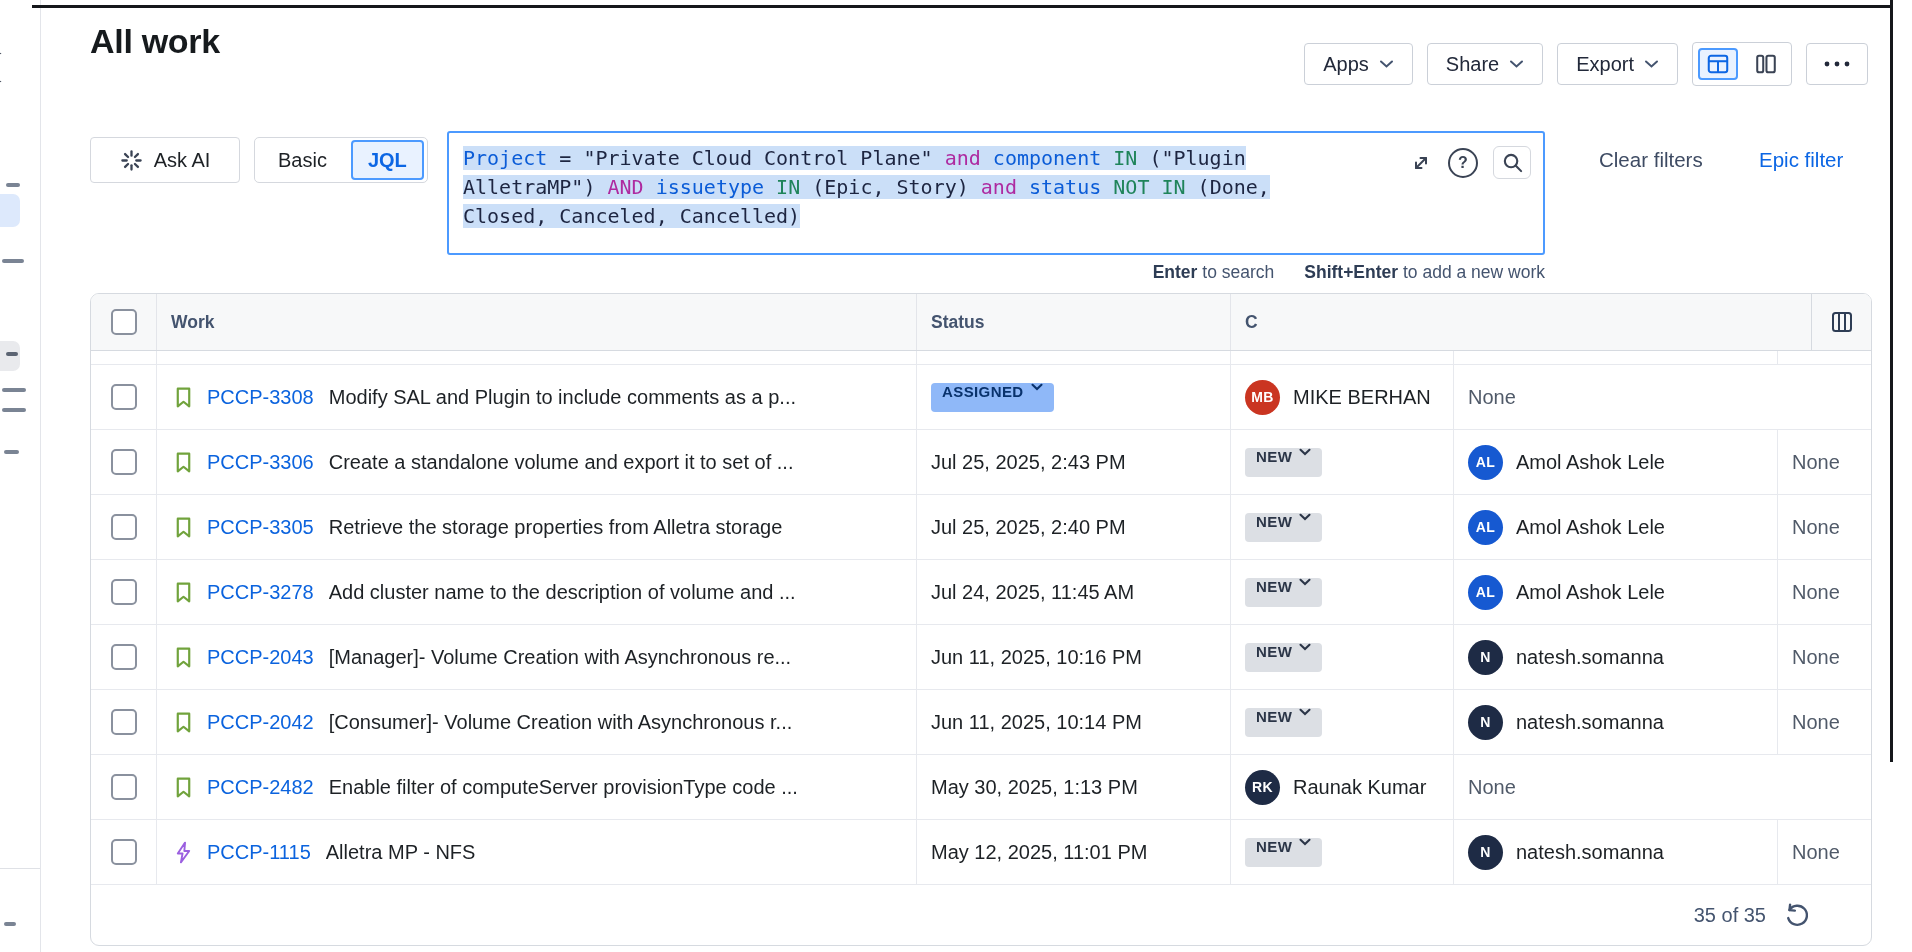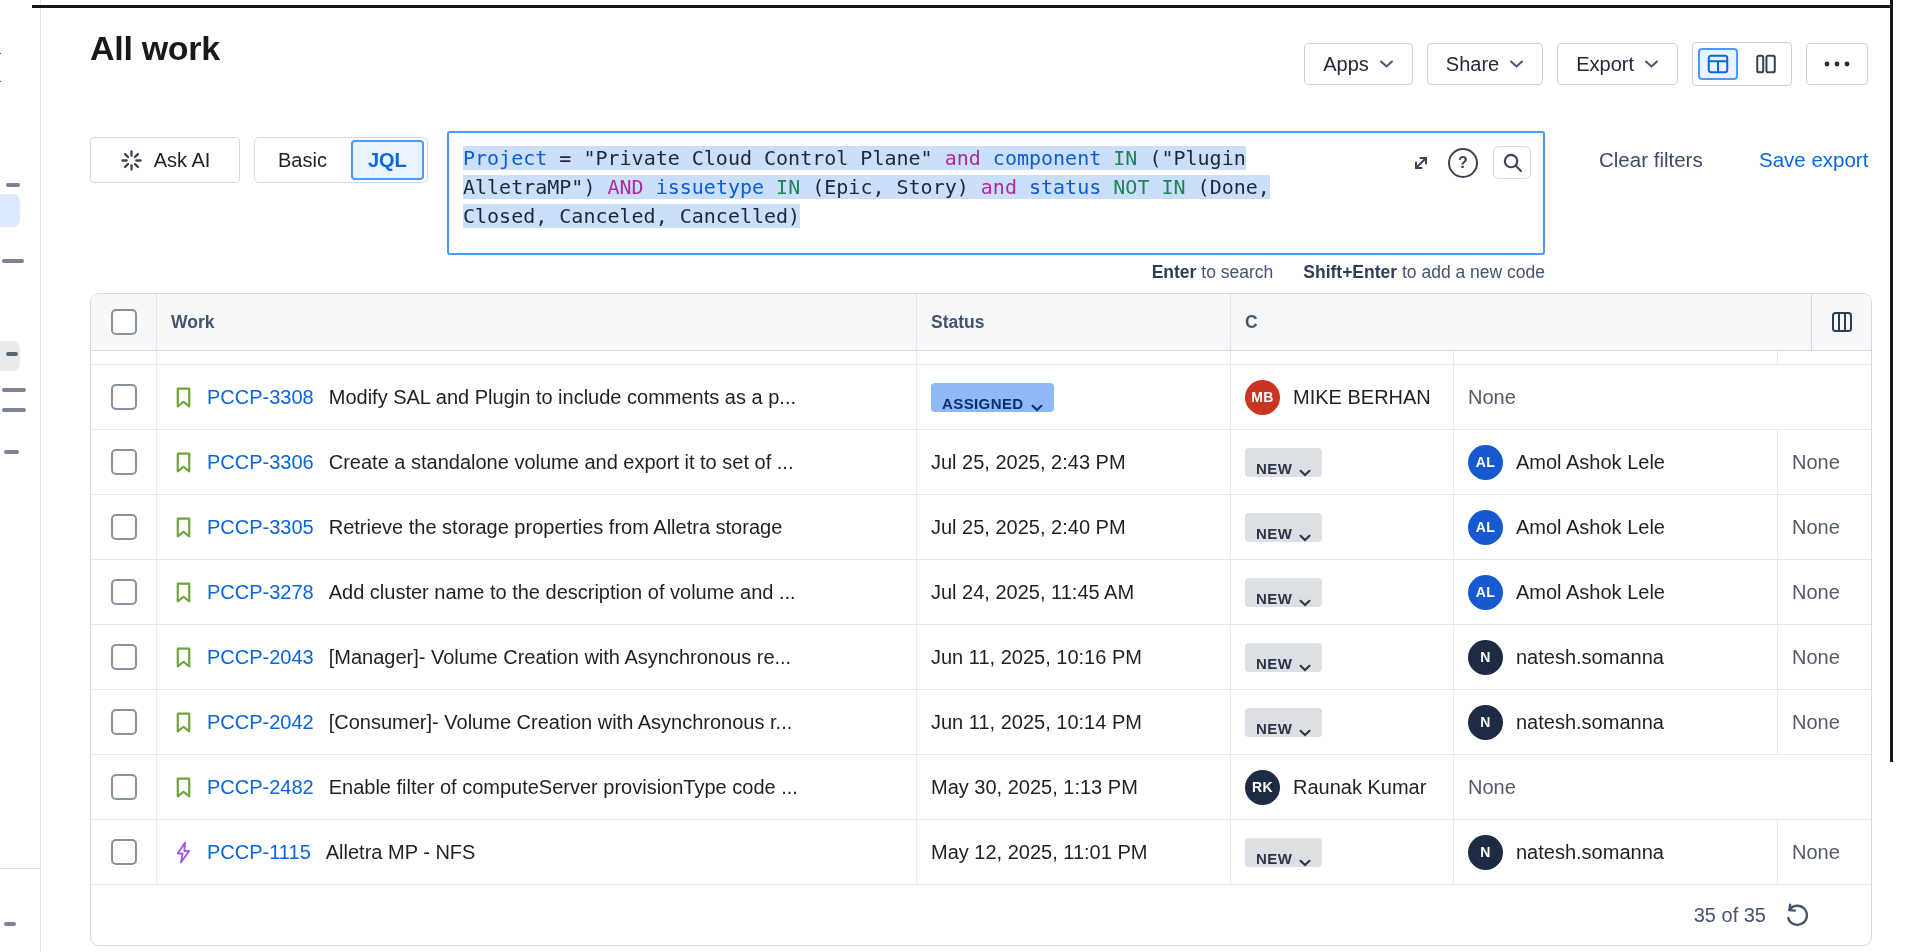--- a/index.html
+++ b/index.html
@@ -14,21 +14,21 @@
   .sidebar{position:absolute;left:0;top:0;width:40px;height:952px;background:#fff;border-right:1px solid #E3E5EA;}
   .frag-arrow{position:absolute;left:-7px;font-size:17px;color:#3A4354;}
   .frag-dash{position:absolute;height:4px;border-radius:2px;background:#7A8494;}
   .frag-pill{position:absolute;left:-14px;width:34px;border-radius:7px;}
   .pill-blue{background:#DDE9FC;}
   .pill-gray{background:#E9EAED;}
   .frag-divider{position:absolute;left:0;top:868px;width:40px;height:1px;background:#DFE1E6;}
 
   .main{position:absolute;left:40px;top:0;width:1872px;height:952px;}
 
-  .page-title{position:absolute;left:50px;top:29px;margin:0;font-size:34px;font-weight:700;color:#161A1D;letter-spacing:-.3px;}
+  .page-title{position:absolute;left:50px;top:22px;margin:0;font-size:34px;font-weight:700;color:#161A1D;letter-spacing:-.3px;}
 
   
   .header-actions{position:absolute;top:42px;right:44px;display:flex;align-items:center;gap:14px;}
   .btn{display:inline-flex;align-items:center;justify-content:center;gap:10px;height:42px;padding:0 18px;
        background:#fff;border:1px solid #CBD0D8;border-radius:4px;font-size:20px;font-weight:500;color:#22293A;
        font-family:inherit;cursor:pointer;}
   .view-toggle{display:inline-flex;align-items:center;height:42px;border:1px solid #CBD0D8;border-radius:4px;padding:0 5px;gap:8px;background:#fff;}
   .vt{width:40px;height:32px;display:flex;align-items:center;justify-content:center;border:2px solid transparent;border-radius:4px;background:transparent;cursor:pointer;}
   .vt.active{border-color:#4C9AFF;background:#E9F2FF;}
   .more-btn{width:62px;height:42px;display:inline-flex;align-items:center;justify-content:center;background:#fff;border:1px solid #CBD0D8;border-radius:4px;cursor:pointer;}
@@ -79,21 +79,21 @@
   .sliver .sc{border-left:1px solid #E7E9EE;}
   .sliver .sc.first{border-left:none;}
   .trow{height:64px;border-bottom:1px solid #E7E9EE;background:#fff;}
   .td{display:flex;align-items:center;padding:0 14px;border-left:1px solid #E7E9EE;font-size:20px;color:#1D2125;
       overflow:hidden;white-space:nowrap;}
   .td.c-select{border-left:none;justify-content:center;padding:0;}
   .checkbox{width:22px;height:22px;border:2px solid #8A919E;border-radius:5px;background:#fff;cursor:pointer;}
   .type-icon{flex:0 0 auto;display:flex;align-items:center;}
   .issue-key{color:#0B63DE;margin-left:11px;cursor:pointer;}
   .summary{margin-left:15px;color:#1D2125;overflow:hidden;text-overflow:ellipsis;}
-  .badge{display:inline-flex;align-items:flex-end;gap:7px;height:29px;padding:0 11px;border-radius:4px;
+  .badge{display:inline-flex;align-items:flex-start;gap:7px;height:29px;padding:0 11px;border-radius:4px;
          font-size:15px;font-weight:700;letter-spacing:.4px;cursor:pointer;}
   .badge-blue{background:#8FB8F8;color:#09326C;}
   .badge-gray{background:#DCDFE4;color:#2B3547;}
   .avatar{flex:0 0 auto;width:35px;height:35px;border-radius:50%;display:flex;align-items:center;justify-content:center;
           color:#fff;font-size:14px;font-weight:700;letter-spacing:.3px;}
   .assignee-name{margin-left:13px;}
   .none-val{color:#505A69;}
   .tfoot{height:60px;display:flex;align-items:center;justify-content:flex-end;gap:16px;padding-right:62px;
          font-size:20px;color:#44546F;}
   .refresh{display:flex;align-items:center;cursor:pointer;background:none;border:none;padding:0;}
@@ -207,24 +207,24 @@
         <button class="search-btn">
           <svg width="23" height="23" viewBox="0 0 24 24" fill="none" stroke="#3A4354" stroke-width="2.2" stroke-linecap="round">
             <circle cx="10.5" cy="10.5" r="6.5"></circle>
               <line x1="15.5" y1="15.5" x2="21" y2="21"></line>
           </svg>
         </button>
       </div>
     </div>
 
     <button class="link-btn clear-filters">Clear filters</button>
-    <button class="link-btn save-filter">Save export</button>
+    <button class="link-btn save-filter">Epic filter</button>
 
     <div class="hint">
-      <b>Enter</b><span> to search</span><span class="sep"></span><b>Shift+Enter</b><span> to add a new code</span>
+      <b>Enter</b><span> to search</span><span class="sep"></span><b>Shift+Enter</b><span> to add a new work</span>
     </div>
 
     <div class="table">
       <div class="thead tgrid">
         <div class="th first">
           <span class="checkbox"></span>
         </div>
         <div class="th">Work</div>
         <div class="th">Status</div>
         <div class="th">C</div>

